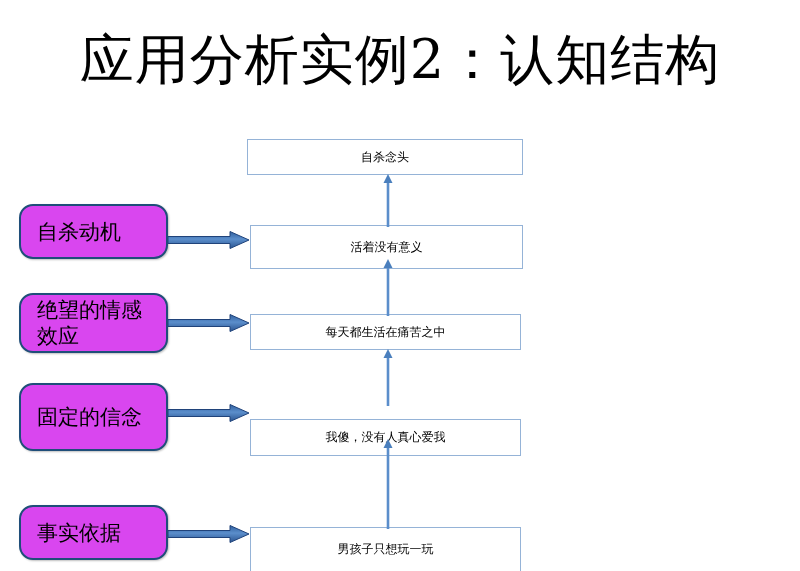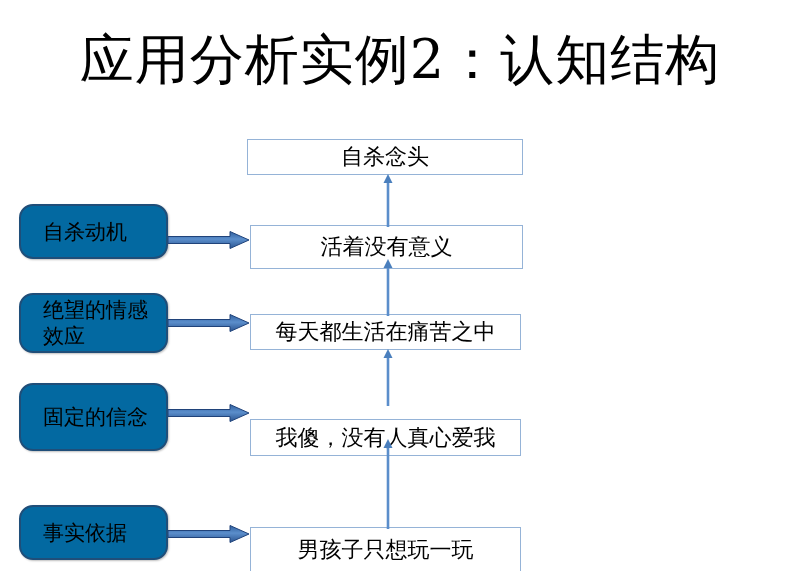--- a/index.html
+++ b/index.html
@@ -40,47 +40,47 @@
   }
 
   
   .stmt-box {
     position: absolute;
     box-sizing: border-box;
     border: 1.6px solid #95b3d7;
     background: #ffffff;
     color: #000000;
     font-family: "DejaVu Serif", "Liberation Serif", serif;
-    font-size: 22px;
+    font-size: 12px;
     display: flex;
     align-items: center;
     justify-content: center;
     text-align: center;
     white-space: nowrap;
   }
 
   .stmt-1 { left: 247px; top: 139px; width: 276px; height: 36px; }
   .stmt-2 { left: 250px; top: 225px; width: 273px; height: 44px; }
   .stmt-3 { left: 250px; top: 314px; width: 271px; height: 36px; text-align: center; }
   .stmt-4 { left: 250px; top: 404px; width: 271px; height: 37px; margin-top: 15px; }
   .stmt-5 { left: 250px; top: 527px; width: 271px; height: 44px;
             border-bottom: none; }
 
   
   .cause-box {
     position: absolute;
     box-sizing: border-box;
-    background: #0369a1;
+    background: #d946ef;
     border: 2.4px solid #1f4e79;
     border-radius: 14px;
     color: #000000;
     display: flex;
     flex-direction: column;
     justify-content: center;
-    padding-left: 22px;
+    padding-left: 16px;
     box-shadow: 1px 1px 2px rgba(0,0,0,0.25);
   }
   .cause-box .cn {
     font-family: "DejaVu Serif", "Liberation Serif", serif;
     font-size: 21px;
     line-height: 26px;
     white-space: nowrap;
   }
   .cause-box .en {
     font-family: "DejaVu Sans", "Liberation Sans", sans-serif;

